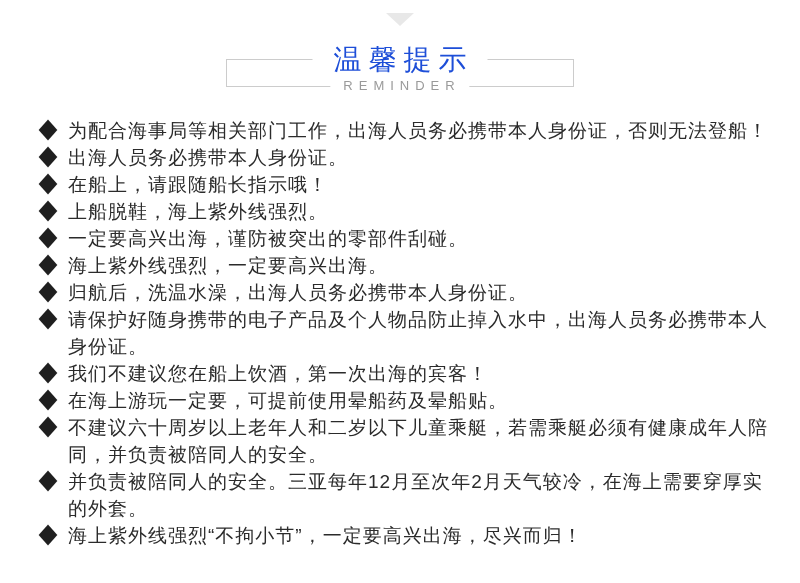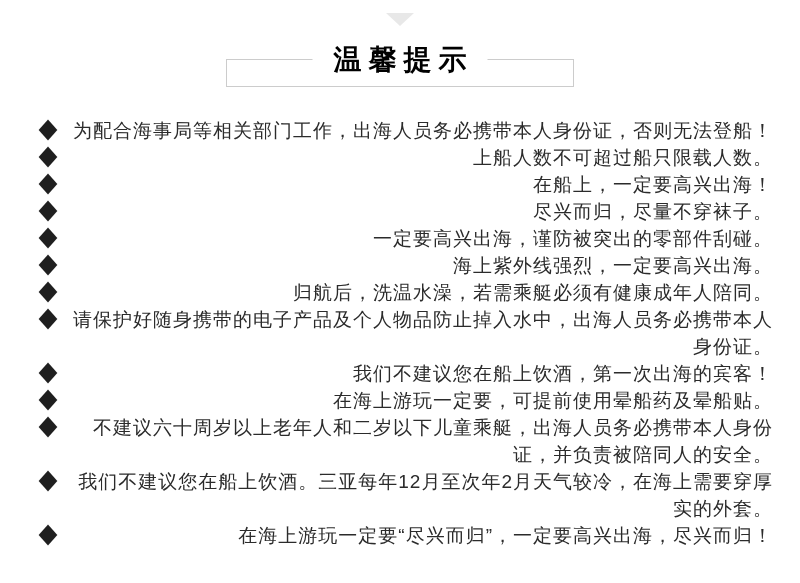--- a/index.html
+++ b/index.html
@@ -38,22 +38,22 @@
     background: #ffffff;
   }
   .header-title {
     position: absolute;
     left: 50%;
     top: 0;
     transform: translate(-50%, -50%);
     background: #ffffff;
     padding: 0 14px 0 18px;
     font-size: 28px;
-    font-weight: bold;
-    color: #000000;
+    font-weight: normal;
+    color: #1d4ed8;
     letter-spacing: 7px;
     text-indent: 3px;
     white-space: nowrap;
     line-height: 1.15;
   }
   .header-subtitle {
     position: absolute;
     left: 50%;
     bottom: 0;
     transform: translate(-50%, 50%);
@@ -86,94 +86,95 @@
     transform: scaleY(1.12);
     transform-origin: center;
     text-align: center;
   }
   .tip-text {
     width: 705px;
     font-size: 19px;
     line-height: 27px;
     letter-spacing: 1px;
     color: #2b2b2b;
-    text-align: right;
+    text-align: left;
   }
 </style>
 </head>
 <body>
 
 <div class="page">
 
   <div class="down-triangle"></div>
 
   <div class="header-box">
     <div class="header-title">温馨提示</div>
+    <div class="header-subtitle">REMINDER</div>
   </div>
 
   <ul class="tips">
   <li class="tip">
     <span class="bullet">◆</span>
     <span class="tip-text">为配合海事局等相关部门工作，出海人员务必携带本人身份证，否则无法登船！</span>
   </li>
 
   <li class="tip">
     <span class="bullet">◆</span>
-    <span class="tip-text">上船人数不可超过船只限载人数。</span>
+    <span class="tip-text">出海人员务必携带本人身份证。</span>
   </li>
 
   <li class="tip">
     <span class="bullet">◆</span>
-    <span class="tip-text">在船上，一定要高兴出海！</span>
+    <span class="tip-text">在船上，请跟随船长指示哦！</span>
   </li>
 
   <li class="tip">
     <span class="bullet">◆</span>
-    <span class="tip-text">尽兴而归，尽量不穿袜子。</span>
+    <span class="tip-text">上船脱鞋，海上紫外线强烈。</span>
   </li>
 
   <li class="tip">
     <span class="bullet">◆</span>
     <span class="tip-text">一定要高兴出海，谨防被突出的零部件刮碰。</span>
   </li>
 
   <li class="tip">
     <span class="bullet">◆</span>
     <span class="tip-text">海上紫外线强烈，一定要高兴出海。</span>
   </li>
 
   <li class="tip">
     <span class="bullet">◆</span>
-    <span class="tip-text">归航后，洗温水澡，若需乘艇必须有健康成年人陪同。</span>
+    <span class="tip-text">归航后，洗温水澡，出海人员务必携带本人身份证。</span>
   </li>
 
   <li class="tip">
     <span class="bullet">◆</span>
     <span class="tip-text">请保护好随身携带的电子产品及个人物品防止掉入水中，出海人员务必携带本人身份证。</span>
   </li>
 
   <li class="tip">
     <span class="bullet">◆</span>
     <span class="tip-text">我们不建议您在船上饮酒，第一次出海的宾客！</span>
   </li>
 
   <li class="tip">
     <span class="bullet">◆</span>
     <span class="tip-text">在海上游玩一定要，可提前使用晕船药及晕船贴。</span>
   </li>
 
   <li class="tip">
     <span class="bullet">◆</span>
-    <span class="tip-text">不建议六十周岁以上老年人和二岁以下儿童乘艇，出海人员务必携带本人身份证，并负责被陪同人的安全。</span>
+    <span class="tip-text">不建议六十周岁以上老年人和二岁以下儿童乘艇，若需乘艇必须有健康成年人陪同，并负责被陪同人的安全。</span>
   </li>
 
   <li class="tip">
     <span class="bullet">◆</span>
-    <span class="tip-text">我们不建议您在船上饮酒。三亚每年12月至次年2月天气较冷，在海上需要穿厚实的外套。</span>
+    <span class="tip-text">并负责被陪同人的安全。三亚每年12月至次年2月天气较冷，在海上需要穿厚实的外套。</span>
   </li>
 
   <li class="tip">
     <span class="bullet">◆</span>
-    <span class="tip-text">在海上游玩一定要“尽兴而归”，一定要高兴出海，尽兴而归！</span>
+    <span class="tip-text">海上紫外线强烈“不拘小节”，一定要高兴出海，尽兴而归！</span>
   </li>
 </ul>
 
 </div>
 
 </body></html>

